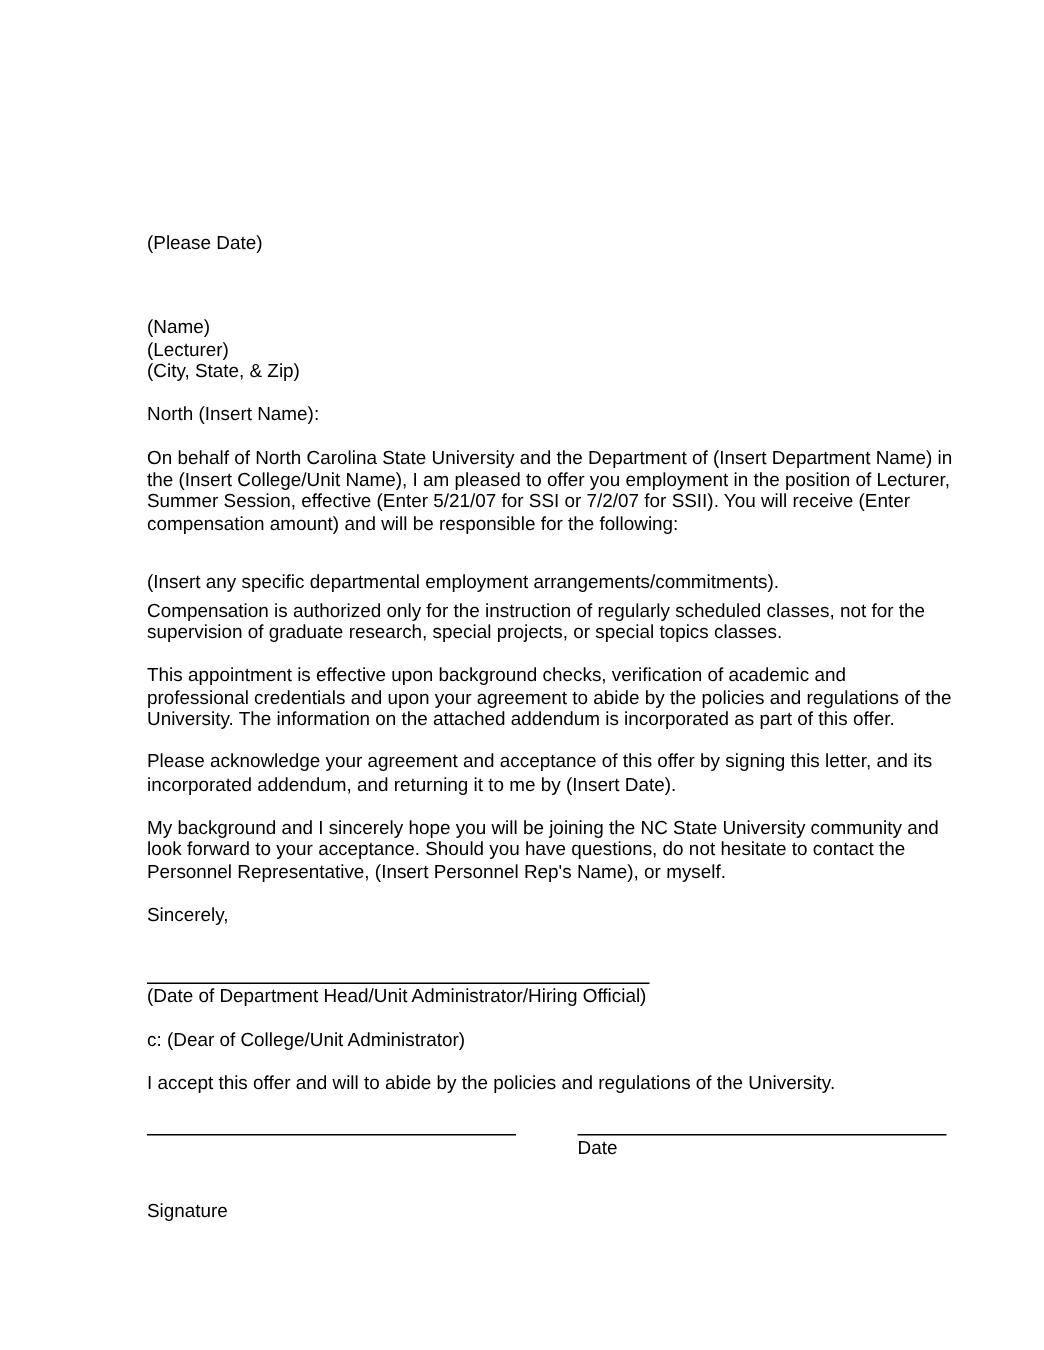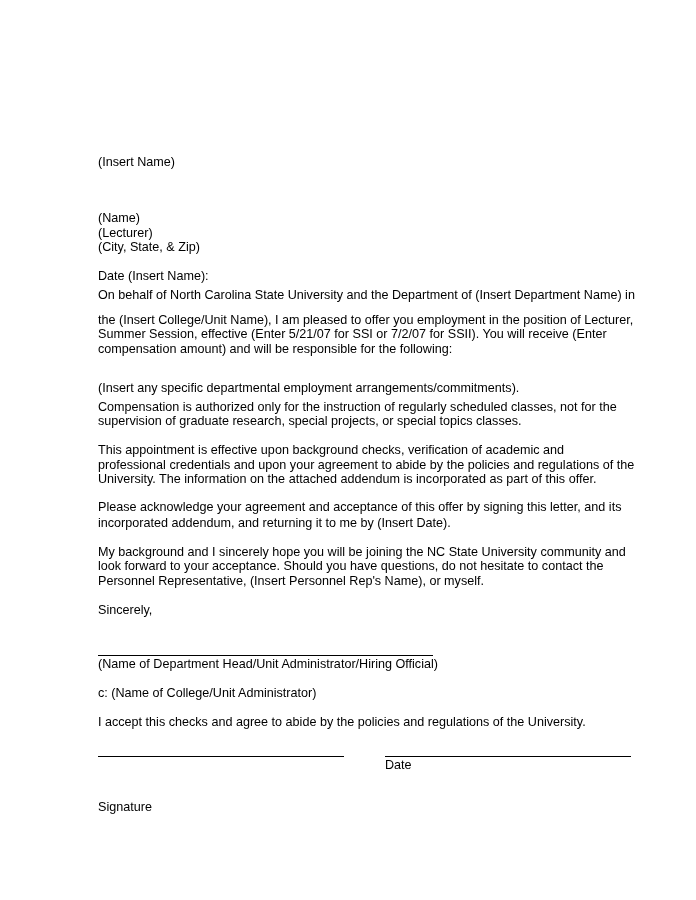--- a/index.html
+++ b/index.html
@@ -5,32 +5,32 @@
   html, body { margin: 0; padding: 0; background: #ffffff; }
   body { width: 696px; height: 900px; position: relative; overflow: hidden;
          font-family: "Liberation Sans", sans-serif; font-size: 12.6px; color: #000; }
   .ln { position: absolute; left: 98px; white-space: nowrap; line-height: 14.5px; }
   .rule { position: absolute; height: 0; border-top: 1px solid #000; }
 </style>
 </head>
 <body>
 
 <div>
-  <div class="ln" style="top:155px">(Insert Name)</div>
+  <div class="ln" style="top:155px">(Please Date)</div>
 
   <div>
     <div class="ln" style="top:211px">(Name)</div>
     <div class="ln" style="top:225.5px">(Lecturer)</div>
     <div class="ln" style="top:240px">(City, State, &amp; Zip)</div>
   </div>
 
-  <div class="ln" style="top:269px">Date (Insert Name):</div>
+  <div class="ln" style="top:269px">North (Insert Name):</div>
 
   <div>
-    <div class="ln" style="top:288px">On behalf of North Carolina State University and the Department of (Insert Department Name) in</div>
+    <div class="ln" style="top:298px">On behalf of North Carolina State University and the Department of (Insert Department Name) in</div>
     <div class="ln" style="top:312.5px">the (Insert College/Unit Name), I am pleased to offer you employment in the position of Lecturer,</div>
     <div class="ln" style="top:327px">Summer Session, effective (Enter 5/21/07 for SSI or 7/2/07 for SSII).  You will receive (Enter</div>
     <div class="ln" style="top:341.5px">compensation amount) and will be responsible for the following:</div>
   </div>
 
   <div>
     <div class="ln" style="top:381px">(Insert any specific departmental employment arrangements/commitments).</div>
   </div>
 
   <div>
@@ -51,24 +51,24 @@
 
   <div>
     <div class="ln" style="top:544.5px">My background and I sincerely hope you will be joining the NC State University community and</div>
     <div class="ln" style="top:559px">look forward to your acceptance.  Should you have questions, do not hesitate to contact the</div>
     <div class="ln" style="top:573.5px">Personnel Representative, (Insert Personnel Rep's Name), or myself.</div>
   </div>
 
   <div class="ln" style="top:602.5px">Sincerely,</div>
 
   <div class="rule" style="top:655px; left:98px; width:335px"></div>
-  <div class="ln" style="top:657px">(Name of Department Head/Unit Administrator/Hiring Official)</div>
+  <div class="ln" style="top:657px">(Date of Department Head/Unit Administrator/Hiring Official)</div>
 
-  <div class="ln" style="top:686px">c:  (Name of College/Unit Administrator)</div>
+  <div class="ln" style="top:686px">c:  (Dear of College/Unit Administrator)</div>
 
-  <div class="ln" style="top:715px">I accept this checks and agree to abide by the policies and regulations of the University.</div>
+  <div class="ln" style="top:715px">I accept this offer and will to abide by the policies and regulations of the University.</div>
 
   <div class="rule" style="top:756px; left:98px; width:246px"></div>
   <div class="ln" style="top:800px">Signature</div>
 
   <div class="rule" style="top:756px; left:385px; width:246px"></div>
   <div class="ln" style="top:758px; left:385px">Date</div>
 </div>
 
 </body></html>

